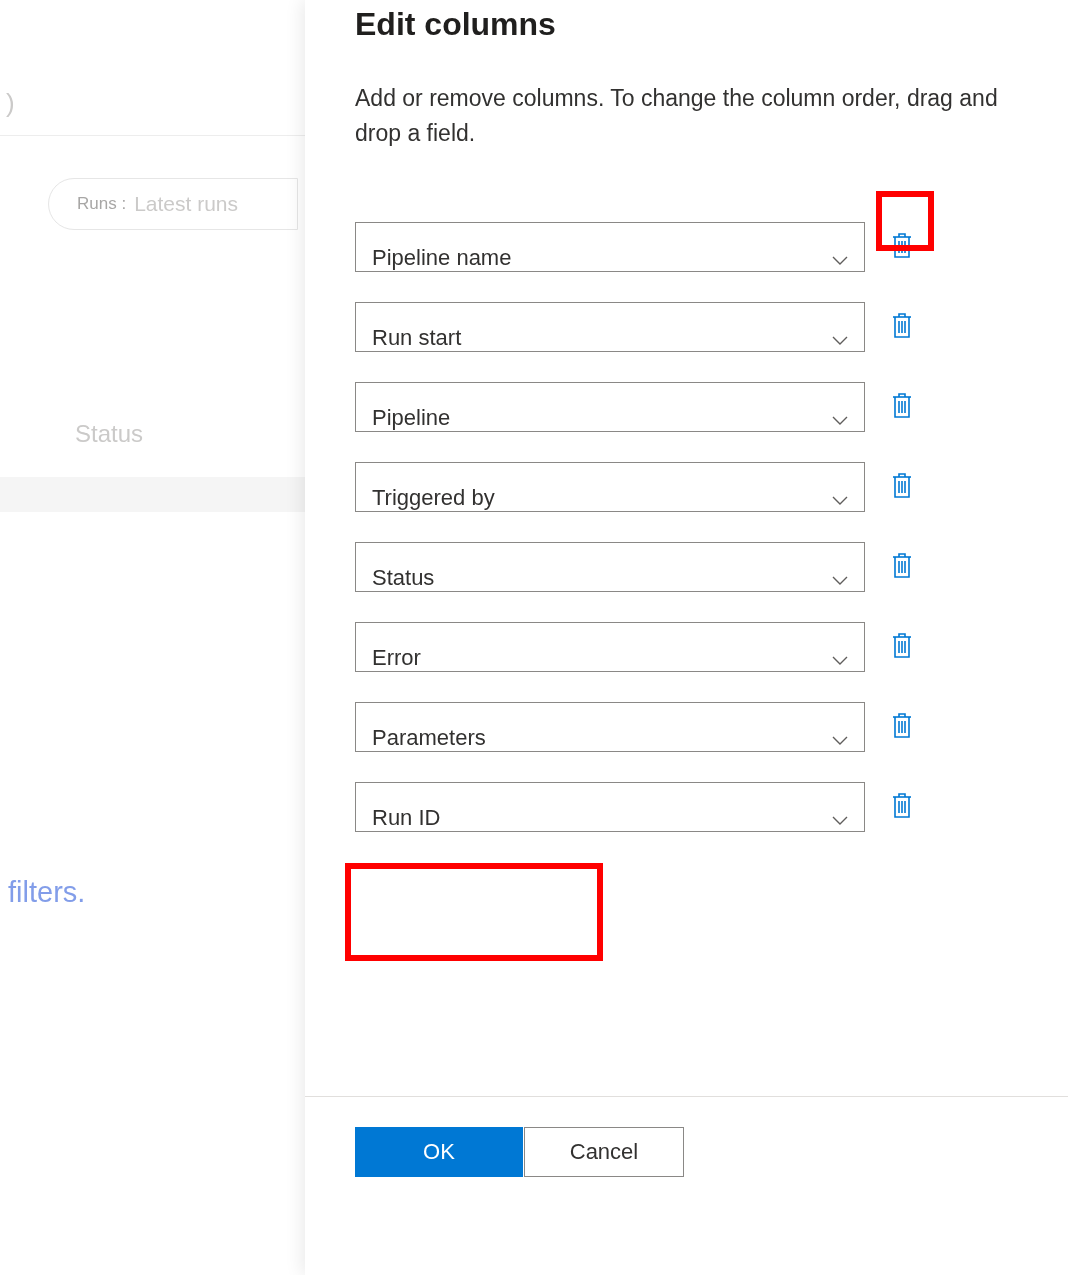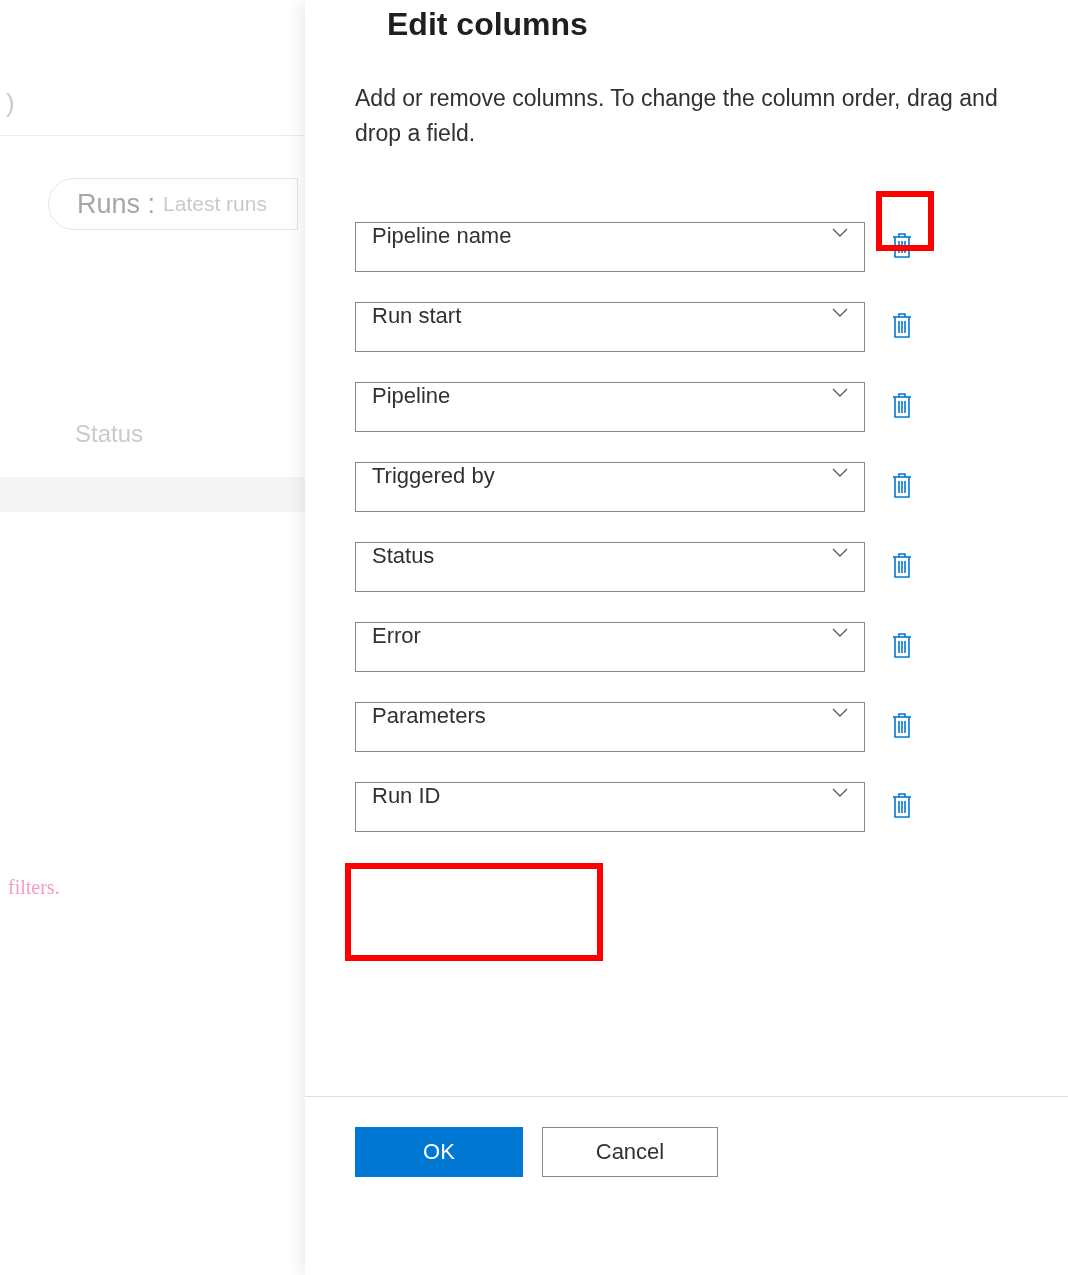--- a/index.html
+++ b/index.html
@@ -34,66 +34,65 @@
       position: absolute;
       left: 48px; top: 178px;
       width: 250px; height: 52px;
       border: 1px solid #d2d2d2;
       border-top-left-radius: 26px;
       border-bottom-left-radius: 26px;
       display: flex; align-items: center;
       padding-left: 28px;
       background: #fff;
     }
-    .bg-pill .lbl { color: #605e5c; font-size: 27px; }
+    .bg-pill .lbl { color: #605e5c; font-size: 17px; }
     .bg-pill .val { color: #a19f9d; font-size: 21px; margin-left: 8px; }
     .bg-status {
       position: absolute; left: 75px; top: 420px;
       color: #a19f9d; font-size: 24px;
     }
     .bg-filters {
       position: absolute; left: 8px; top: 876px;
-      color: #ec4899; font-size: 20px; font-family: Liberation Serif, serif;
+      color: #1d4ed8; font-size: 29px;
     }
     .bg-paren {
       position: absolute; left: 6px; top: 88px;
       color: #a19f9d; font-size: 26px;
     }
     .panel {
       position: absolute;
       left: 305px; top: 0;
       width: 763px; height: 1275px;
       background: #fff;
       box-shadow: -4px 0 16px rgba(0,0,0,0.08);
     }
     .panel-content {
       padding: 6px 50px 0 50px;
     }
     .panel-title {
       font-size: 32px;
       font-weight: 600;
       color: #201f1e;
       margin-bottom: 38px;
-      margin-left: 32px;
     }
     .panel-desc {
       font-size: 23px;
       color: #323130;
       line-height: 1.5;
       margin-bottom: 72px;
     }
     .columns { }
     .col-row {
       display: flex; align-items: center;
       margin-bottom: 30px;
     }
     .dropdown {
       width: 510px; height: 50px;
       border: 1px solid #8a8886;
-      display: flex; align-items: flex-start; justify-content: space-between;
+      display: flex; align-items: flex-end; justify-content: space-between;
       padding: 0 14px 0 16px;
       background: #fff;
       cursor: pointer;
     }
     .dropdown-label { font-size: 22px; color: #323130; }
     .chevron {
       width: 20px; height: 20px; display: flex; align-items: center; justify-content: center;
     }
     .chevron svg { width: 16px; height: 10px; }
     .trash-btn {
@@ -113,31 +112,31 @@
       width: 28px; height: 28px; margin-right: 16px;
       display: flex; align-items: center; justify-content: center;
     }
     .add-col .plus svg { width: 26px; height: 26px; }
     .add-col-label { font-size: 23px; color: #201f1e; }
     .footer {
       position: absolute; left: 0; bottom: 68px;
       width: 100%;
       border-top: 1px solid #e1dfdd;
       padding: 30px 50px;
-      display: flex; gap: 19px;
+      display: flex; gap: 1px;
     }
     .btn {
       height: 50px; padding: 0 36px;
       font-size: 22px;
       display: flex; align-items: center; justify-content: center;
       cursor: pointer; border: none;
       font-family: inherit;
     }
     .btn-primary { background: #0078d4; color: #fff; width: 168px; }
-    .btn-secondary { background: #fff; color: #323130; border: 1px solid #8a8886; width: 176px; }
+    .btn-secondary { background: #fff; color: #323130; border: 1px solid #8a8886; width: 160px; }
     .highlight-box-1 {
       position: absolute;
       left: 876px; top: 191px;
       width: 58px; height: 60px;
       border: 6px solid #ff0000;
       pointer-events: none;
     }
     .highlight-box-2 {
       position: absolute;
       left: 345px; top: 863px;

